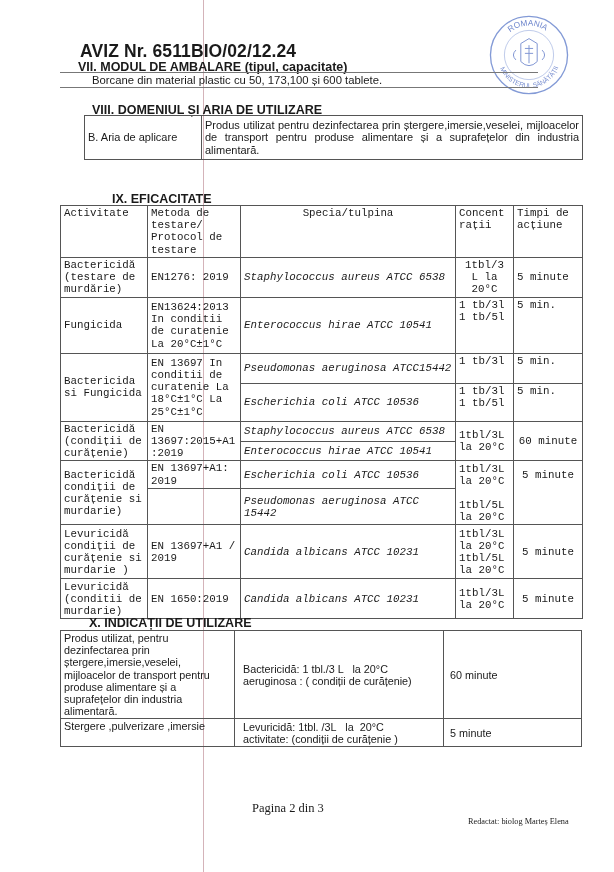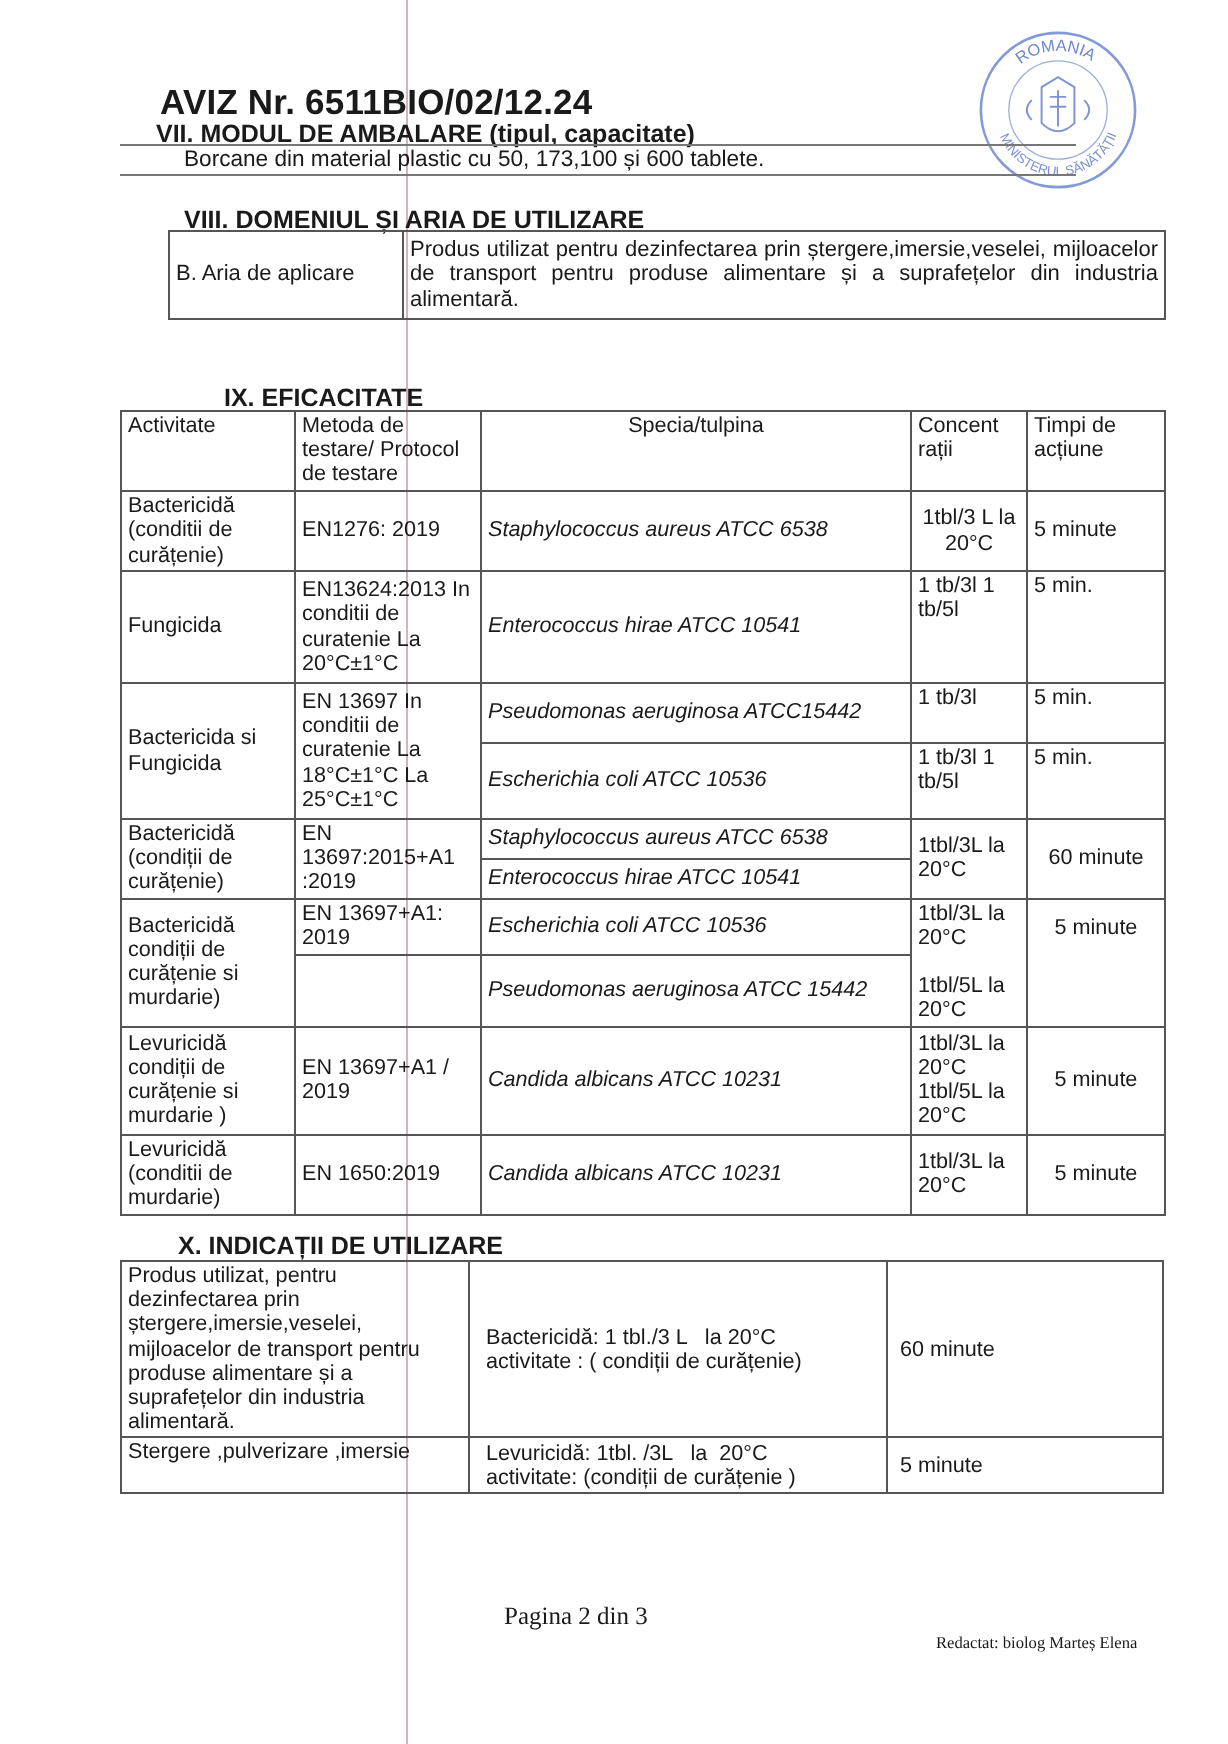--- a/index.html
+++ b/index.html
@@ -12,21 +12,21 @@
   .sec7-title { left: 78px; top: 60px; }
   .sec7-box { left: 60px; top: 72px; width: 478px; height: 16px; border-top: 1px solid #777; border-bottom: 1px solid #777;
               font-size: 11.3px; padding-left: 32px; box-sizing: border-box; line-height: 15px; }
   .sec8-title { left: 92px; top: 103px; }
   table { border-collapse: collapse; position: absolute; font-size: 11px; }
   td, th { border: 1px solid #555; vertical-align: middle; font-weight: normal; padding: 1px 3px; line-height: 12.2px; }
   .t8 { left: 84px; top: 115px; width: 499px; }
   .t8 td { font-size: 11px; }
   .just { text-align: justify; }
   .sec9-title { left: 112px; top: 192px; }
-  .t9 { left: 60px; top: 205px; width: 523px; }
+  .t9 { left: 60px; top: 205px; width: 523px; font-family: Liberation Mono, monospace; }
   .t9 td { font-size: 10.8px; vertical-align: middle; }
   .t9 .hdr td { vertical-align: top; }
   .it { font-style: italic; }
   .sec10-title { left: 89px; top: 616px; }
   .t10 { left: 60px; top: 630px; width: 522px; }
   .t10 td { font-size: 10.8px; }
   .center { text-align: center; }
   .footer-page { left: 252px; top: 801px; font-family: "Liberation Serif", serif; font-size: 12.5px; }
   .footer-author { left: 456px; top: 817px; font-family: "Liberation Serif", serif; font-size: 8.3px; padding-left: 12px; }
   .stamp { left: 488px; top: 14px; width: 82px; height: 82px; }
@@ -87,21 +87,21 @@
   <tbody>
       <tr class="hdr" style="height:40px">
     <td>Activitate</td>
     <td>Metoda de testare/ Protocol de testare</td>
     <td class="center">Specia/tulpina</td>
     <td>Concent rații</td>
     <td>Timpi de acțiune</td>
   </tr>
 
   <tr style="height:40px">
-    <td>Bactericidă (conditii de curățenie)</td>
+    <td>Bactericidă (testare de murdărie)</td>
     <td>EN1276: 2019</td>
     <td class="it">Staphylococcus aureus ATCC 6538</td>
     <td class="center">1tbl/3 L la 20°C</td>
     <td>5 minute</td>
   </tr>
 
   <tr style="height:56px">
     <td>Fungicida</td>
     <td>EN13624:2013 In conditii de curatenie La 20°C±1°C</td>
     <td class="it">Enterococcus hirae ATCC 10541</td>
@@ -169,21 +169,21 @@
   <colgroup>
       <col style="width:174px">
       <col style="width:209px">
       <col>
     </colgroup>
   <tbody>
   <tr style="height:65px">
     <td>Produs utilizat, pentru dezinfectarea prin ștergere,imersie,veselei, mijloacelor de transport pentru produse alimentare și a suprafețelor din industria alimentară.</td>
     <td style="padding-left:8px">
       <div style="white-space:pre">Bactericidă: 1 tbl./3 L   la 20°C</div>
-      <div>activitate : ( condiții de curățenie)</div>
+      <div>aeruginosa : ( condiții de curățenie)</div>
     </td>
     <td style="padding-left:6px">60 minute</td>
   </tr>
   <tr style="height:28px">
     <td style="vertical-align:top">Stergere ,pulverizare ,imersie</td>
     <td style="padding-left:8px">
       <div style="white-space:pre">Levuricidă: 1tbl. /3L   la  20°C</div>
       <div>activitate: (condiții de curățenie )</div>
     </td>
     <td style="padding-left:6px">5 minute</td>

